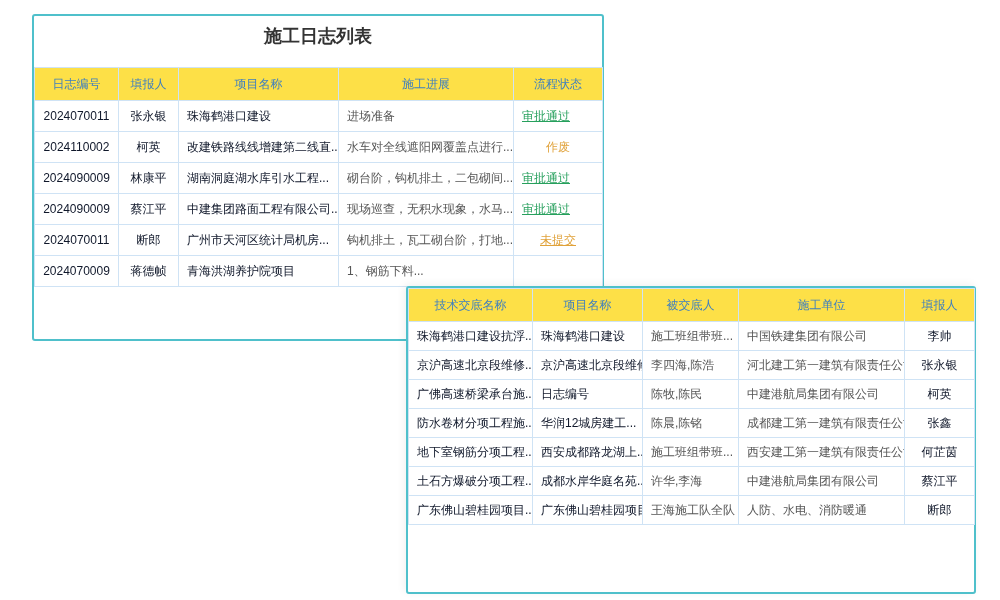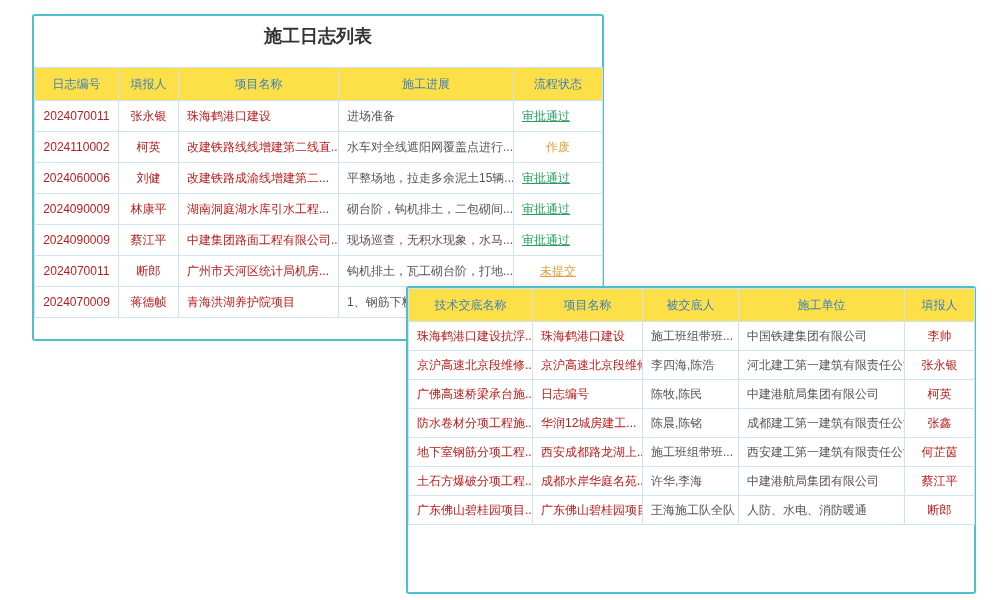--- a/index.html
+++ b/index.html
@@ -49,21 +49,21 @@
     padding:0 8px;
     white-space:nowrap;
     overflow:hidden;
     color:#555555;
     box-sizing:border-box;
   }
   .panel-log th{ height:30px; }
   .panel-log td{ height:31px; }
   .panel-disclosure th{ height:30px;margin-left:32px; }
   .panel-disclosure td{ height:29px; }
-  td.c-link{ color:#b91c1c; }
+  td.c-link{ color:#0f172a; }
   td.c-center{ text-align:center; }
   td.st-approved{ color:#27a05d; text-decoration:underline; text-align:left; }
   td.st-voided{ color:#e0a23a; text-align:center; }
   td.st-unsubmitted{ color:#e0a23a; text-decoration:underline; text-align:center; }
   td.st-hidden{ text-align:center; }
 </style>
 </head>
 <body>
 
 <div class="panel panel-log">
@@ -94,27 +94,20 @@
           <td class="st-approved">审批通过</td>
         </tr>
         <tr>
           <td class="c-link c-center">2024110002</td>
           <td class="c-link c-center">柯英</td>
           <td class="c-link">改建铁路线线增建第二线直...</td>
           <td class="">水车对全线遮阳网覆盖点进行...</td>
           <td class="st-voided">作废</td>
         </tr>
         <tr>
-          <td class="c-link c-center">2024060006</td>
-          <td class="c-link c-center">刘健</td>
-          <td class="c-link">改建铁路成渝线增建第二...</td>
-          <td class="">平整场地，拉走多余泥土15辆...</td>
-          <td class="st-approved">审批通过</td>
-        </tr>
-        <tr>
           <td class="c-link c-center">2024090009</td>
           <td class="c-link c-center">林康平</td>
           <td class="c-link">湖南洞庭湖水库引水工程...</td>
           <td class="">砌台阶，钩机排土，二包砌间...</td>
           <td class="st-approved">审批通过</td>
         </tr>
         <tr>
           <td class="c-link c-center">2024090009</td>
           <td class="c-link c-center">蔡江平</td>
           <td class="c-link">中建集团路面工程有限公司...</td>

